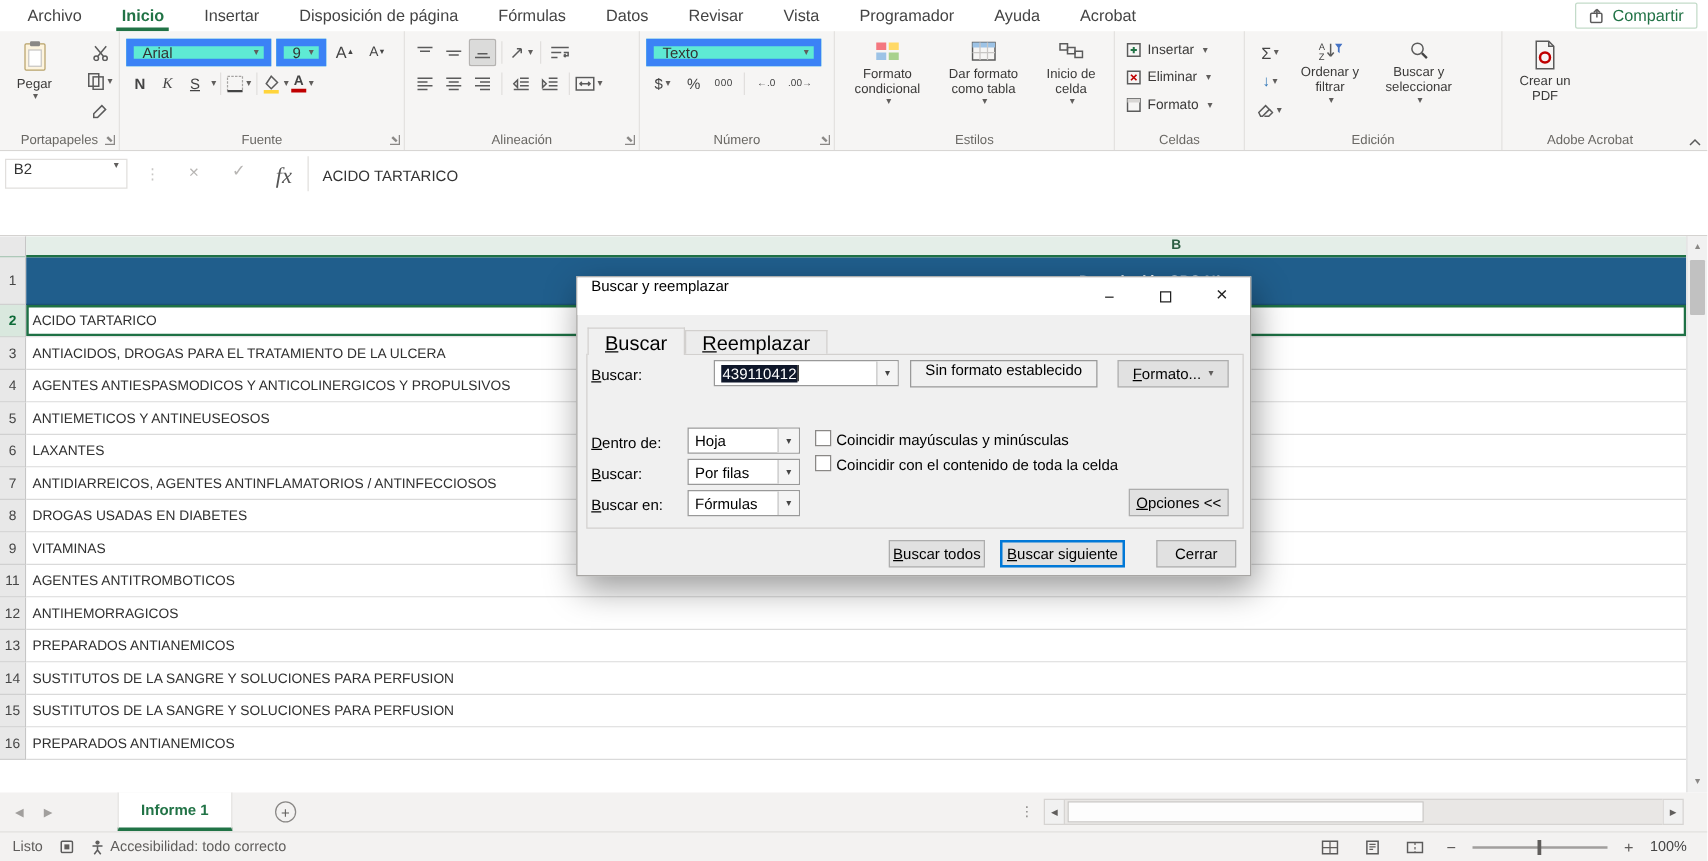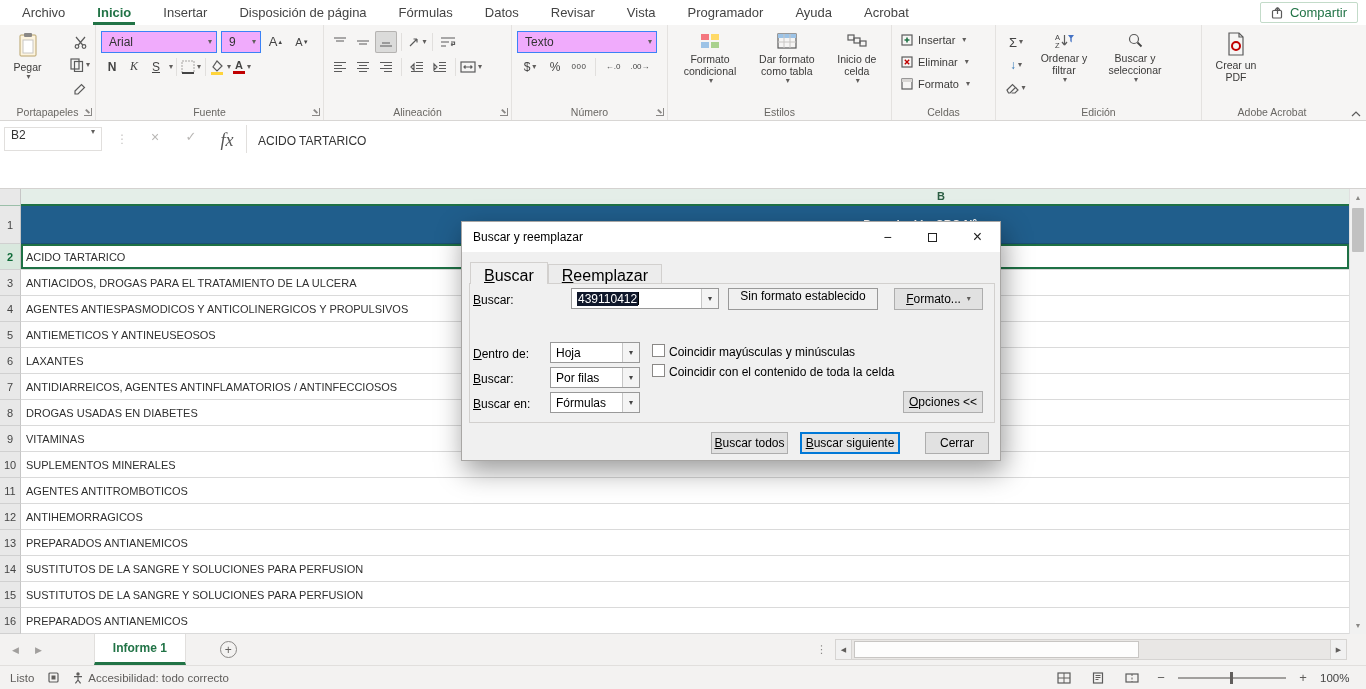--- a/index.html
+++ b/index.html
@@ -19,21 +19,21 @@
   #ribbon{position:absolute;left:0;top:25px;width:1366px;height:96px;background:#f6f5f4;border-bottom:1px solid #d8d6d4;display:flex}
   .group{height:100%;border-right:1px solid #e4e2e0;position:relative;padding:4px 4px 17px 5px}
   .caption{position:absolute;bottom:2px;left:0;right:0;text-align:center;font-size:10.5px;color:#696763;white-space:nowrap}
   .launcher{position:absolute;right:3px;bottom:4px;width:8px;height:8px;border-right:1.5px solid #8a8886;border-bottom:1.5px solid #8a8886}
   .launcher::before{content:"";position:absolute;right:2px;bottom:2px;width:5px;height:1.5px;background:#8a8886;transform:rotate(45deg);transform-origin:right bottom}
   .dda{font-size:8px;color:#605e5c;line-height:1;margin-left:2px}
   .sb{height:22px;min-width:22px;display:inline-flex;align-items:center;justify-content:center;border-radius:2px;color:#444;font-size:12px}
   .sb.on{background:#dbdbda;box-shadow:inset 0 0 0 1px #b5b3b1}
   .sep{width:1px;height:18px;background:#e1dfdd;margin:0 3px;align-self:center}
   .frow{display:flex;align-items:center;height:25px}
-  .combo{height:22px;background:#f0abfc;border:1px solid #3b82f6;display:flex;align-items:center;font-size:12px;padding:0 4px 0 7px;color:#333}
+  .combo{height:22px;background:#5eead4;border:6px solid #3b82f6;display:flex;align-items:center;font-size:12px;padding:0 4px 0 7px;color:#333}
   .combo .dda{margin-left:auto}
   .bb{display:flex;flex-direction:column;align-items:center;justify-content:flex-start;padding-top:3px;border-radius:2px;color:#3b3a39;font-size:10.5px;line-height:12px;text-align:center}
   .bb .lbl{margin-top:3px}
   .cellbtn{display:flex;align-items:center;gap:5px;height:22px;font-size:11px;padding:0 4px;color:#3b3a39;white-space:nowrap}
   .minicol{display:flex;flex-direction:column;gap:1px;padding-top:2px}
   #collapse{position:absolute;right:5px;bottom:3px}
 
   
   #fbar{position:absolute;left:0;top:121px;width:1366px;height:68px;background:#fff;border-bottom:1px solid #d4d2d0}
   #namebox{position:absolute;left:4px;top:6px;width:98px;height:24px;border:1px solid #e1dfdd;display:flex;align-items:flex-start;padding:0 6px;font-size:12px;color:#333}
@@ -84,21 +84,21 @@
   #statusleft{display:flex;align-items:center;gap:14px;padding-left:10px}
   #statusright{margin-left:auto;display:flex;align-items:center;gap:10px;padding-right:10px}
   .viewbtn{width:24px;height:20px;display:flex;align-items:center;justify-content:center}
   #zoomtrack{width:108px;height:2px;background:#a19f9d;position:relative}
   #zoomthumb{position:absolute;left:52px;top:-5px;width:3px;height:12px;background:#605e5c}
   .zbtn{font-size:13px;color:#5f5d5b;width:14px;text-align:center}
   #zoomlabel{width:36px;color:#444}
 
   
   #dialog{position:absolute;left:461px;top:221px;width:540px;height:240px;background:#f0f0f0;border:1px solid #a8a6a4;box-shadow:3px 10px 26px rgba(0,0,0,.4);font-size:12px;color:#000;z-index:50}
-  #dtitle{height:30px;background:#fff;display:flex;align-items:center;padding-left:11px;font-size:12px}
+  #dtitle{height:30px;background:#fff;display:flex;padding-left:11px;font-size:12px}
   #dctrls{margin-left:auto;display:flex;height:100%}
   .dctrl{width:45px;display:flex;align-items:center;justify-content:center;font-size:14px;color:#222}
   .maxbox{width:9px;height:9px;border:1px solid #222;display:inline-block}
   #dtabs{position:absolute;left:8px;top:40px;display:flex;z-index:4}
   .dtab{height:19px;margin-top:2px;padding:2px 13px 0;border:1px solid #d2d0ce;border-bottom:none;background:#ececec;font-size:16px}
   .dtab.active{height:22px;margin-top:0;padding-top:4px;background:#f0f0f0;z-index:5}
   #dframe{position:absolute;left:7px;top:61px;width:526px;height:140px;border:1px solid #d2d0ce;background:#f0f0f0}
   .dlabel{position:absolute;font-size:12px;color:#000;white-space:nowrap}
   .acclbl{display:block}
   .acclbl::first-letter{text-decoration:underline}
@@ -581,24 +581,20 @@
         <div class="grow">
           <div class="rh">8</div>
           <div class="cell">DROGAS USADAS EN DIABETES</div>
         </div>
 
         <div class="grow">
           <div class="rh">9</div>
           <div class="cell">VITAMINAS</div>
         </div>
 
-        <div class="grow">
-          <div class="rh">10</div>
-          <div class="cell">SUPLEMENTOS MINERALES</div>
-        </div>
 
         <div class="grow">
           <div class="rh">11</div>
           <div class="cell">AGENTES ANTITROMBOTICOS</div>
         </div>
 
         <div class="grow">
           <div class="rh">12</div>
           <div class="cell">ANTIHEMORRAGICOS</div>
         </div>

